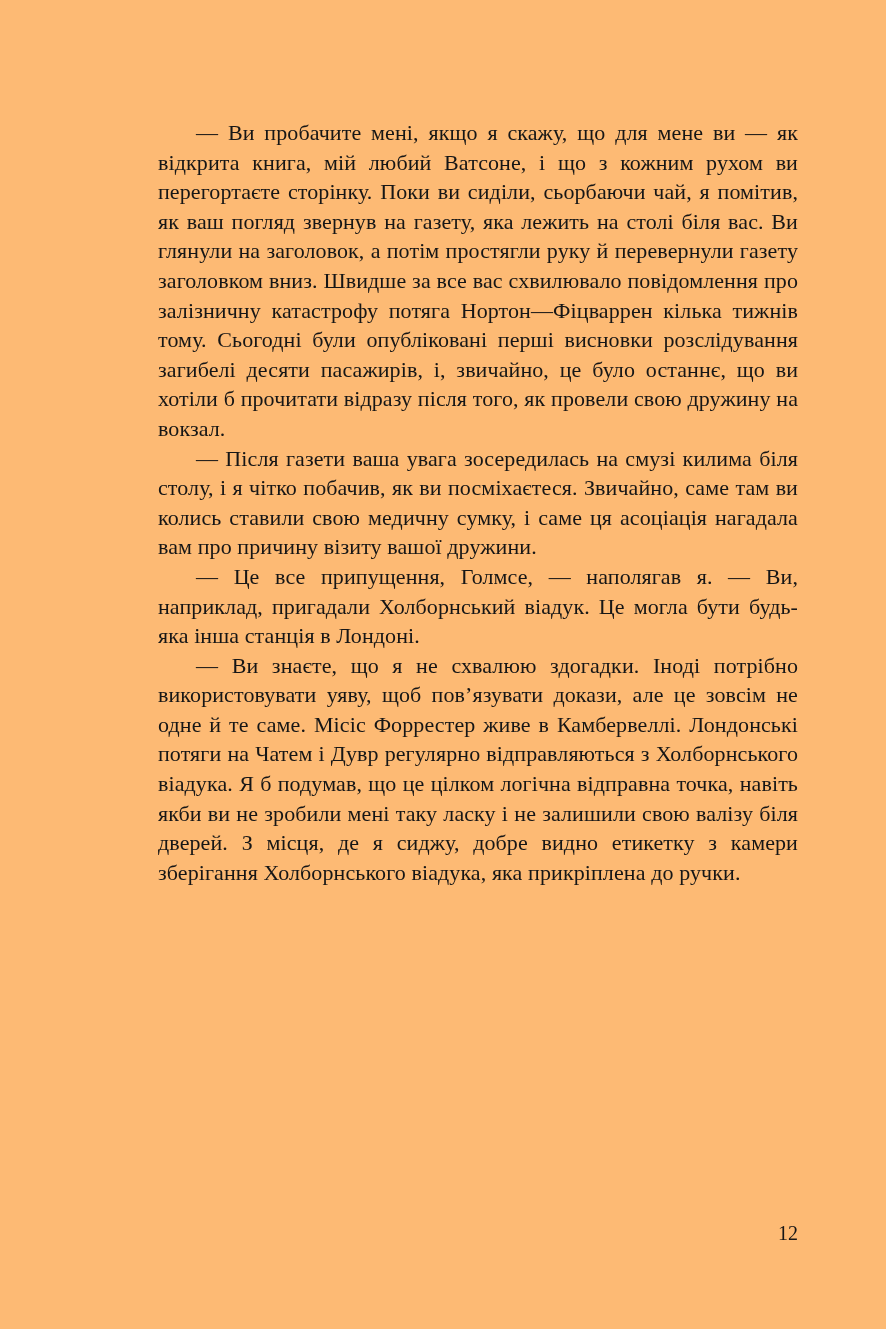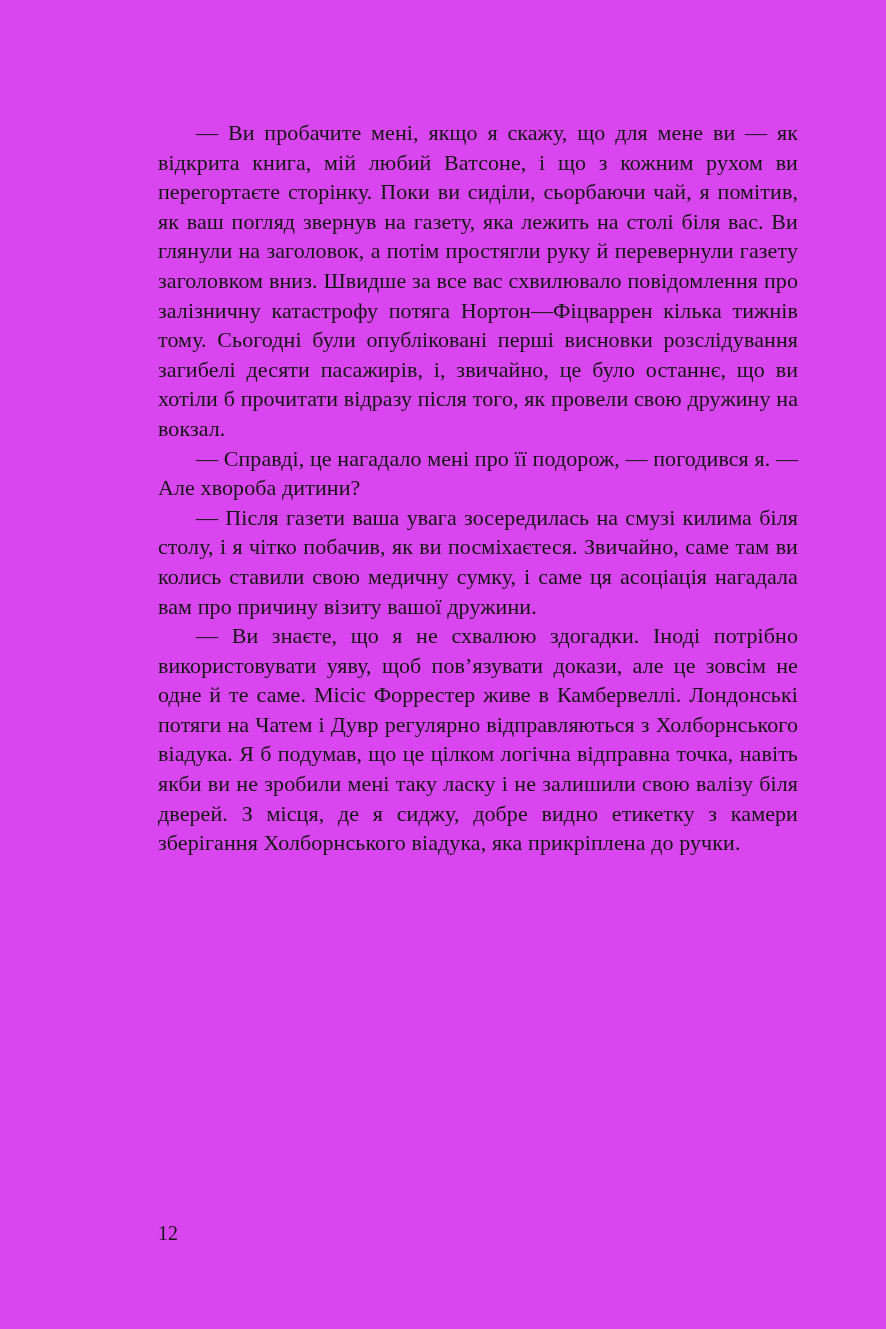--- a/index.html
+++ b/index.html
@@ -11,21 +11,21 @@
       height: 1329px;
       background: #ffffff;
       position: relative;
       overflow: hidden;
       font-family: "Liberation Serif", "DejaVu Serif", serif;
       color: #161616;
     }
     .page {
       position: absolute;
       inset: 0;
-      background: #d946ef;
+      background: #fdba74;
     }
     .text-block {
       position: absolute;
       left: 158px;
       top: 118px;
       width: 640px;
       font-size: 22px;
       line-height: 29.6px;
       text-align: justify;
       letter-spacing: 0.1px;
@@ -36,30 +36,30 @@
       margin: 0;
       padding: 0;
       text-indent: 38px;
       text-justify: inter-word;
     }
     .folio {
       position: absolute;
       left: 158px;
       top: 1220px;
       width: 640px;
-      text-align: left;
+      text-align: right;
       font-size: 20px;
       line-height: 26px;
       color: #161616;
     }
   </style>
 </head>
 <body>
 
 <div class="page">
   <main class="text-block">
     <p class="para">— Ви пробачите мені, якщо я скажу, що для мене ви — як відкрита книга, мій любий Ватсоне, і що з кожним рухом ви перегортаєте сторінку. Поки ви сиділи, сьорбаючи чай, я помітив, як ваш погляд звернув на газету, яка лежить на столі біля вас. Ви глянули на заголовок, а потім простягли руку й перевернули газету заголовком вниз. Швидше за все вас схвилювало повідомлення про залізничну катастрофу потяга Нортон—Фіцваррен кілька тижнів тому. Сьогодні були опубліковані перші висновки розслідування загибелі десяти пасажирів, і, звичайно, це було останнє, що ви хотіли б прочитати відразу після того, як провели свою дружину на вокзал.</p>
-    <p class="para">— Справді, це нагадало мені про її подорож, — погодився я. — Але хвороба дитини?</p>
     <p class="para">— Після газети ваша увага зосередилась на смузі килима біля столу, і я чітко побачив, як ви посміхаєтеся. Звичайно, саме там ви колись ставили свою медичну сумку, і саме ця асоціація нагадала вам про причину візиту вашої дружини.</p>
+    <p class="para">— Це все припущення, Голмсе, — наполягав я. — Ви, наприклад, пригадали Холборнський віадук. Це могла бути будь-яка інша станція в Лондоні.</p>
     <p class="para">— Ви знаєте, що я не схвалюю здогадки. Іноді потрібно використовувати уяву, щоб пов’язувати докази, але це зовсім не одне й те саме. Місіс Форрестер живе в Камбервеллі. Лондонські потяги на Чатем і Дувр регулярно відправляються з Холборнського віадука. Я б подумав, що це цілком логічна відправна точка, навіть якби ви не зробили мені таку ласку і не залишили свою валізу біля дверей. З місця, де я сиджу, добре видно етикетку з камери зберігання Холборнського віадука, яка прикріплена до ручки.</p>
   </main>
   <footer class="folio">12</footer>
 </div>
 
 </body></html>

